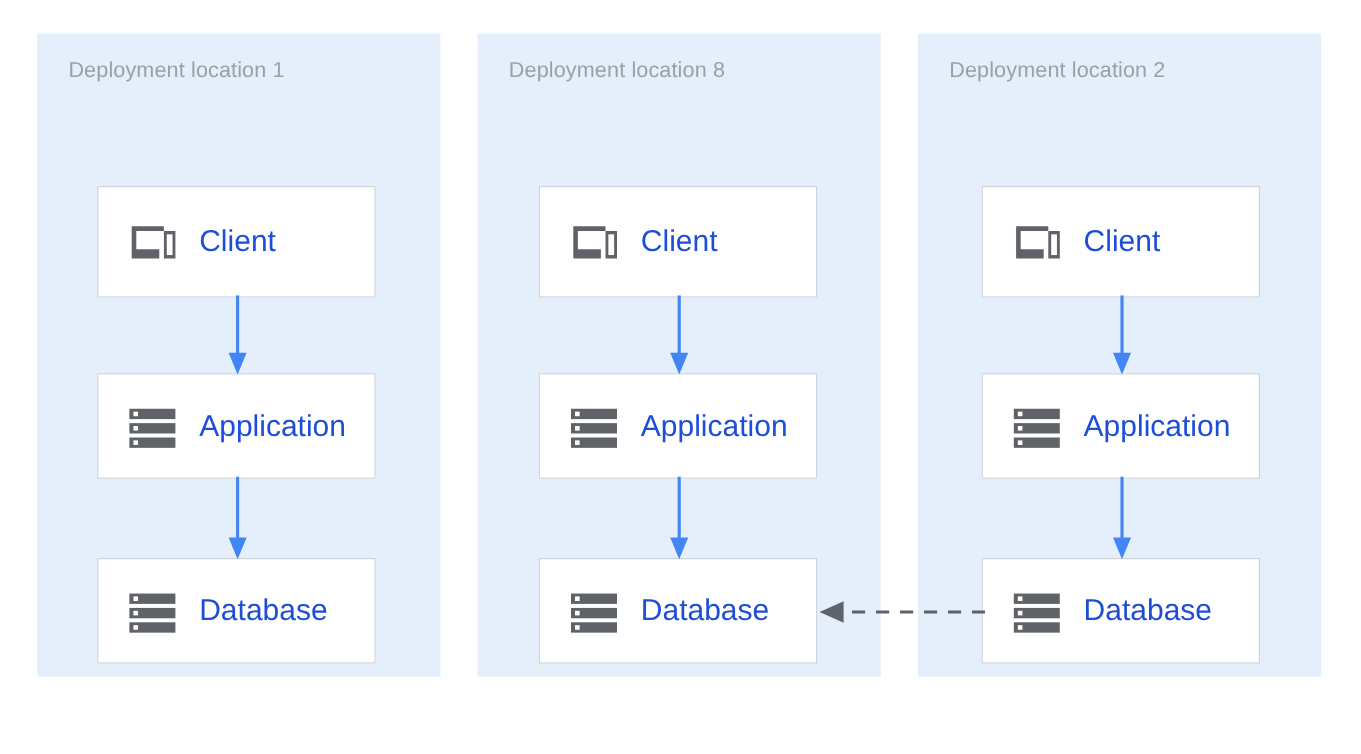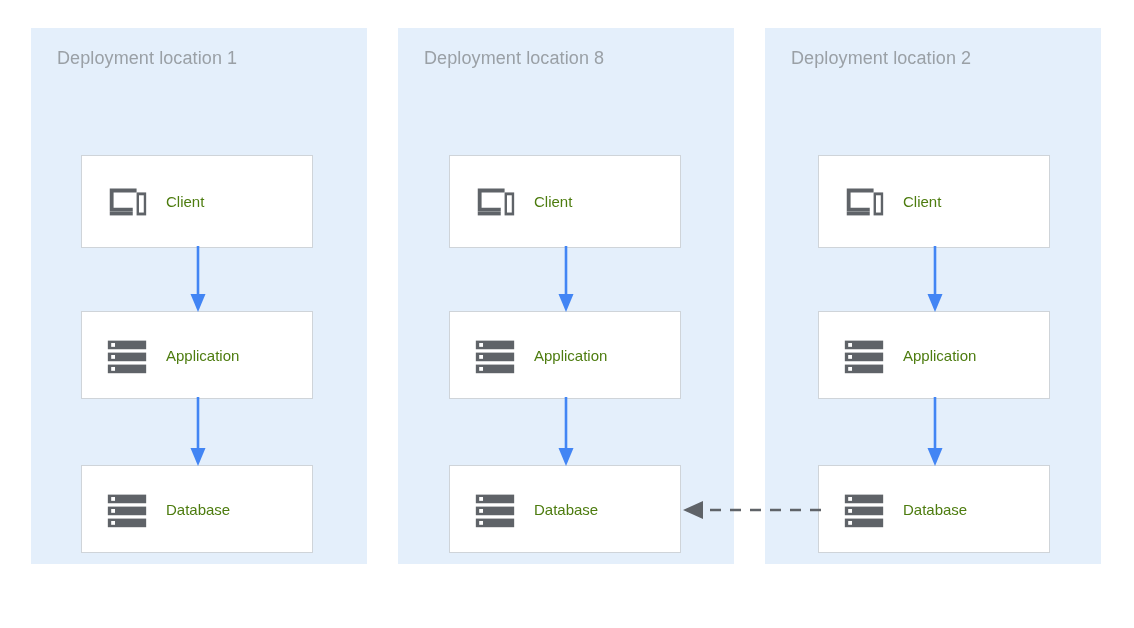--- a/index.html
+++ b/index.html
@@ -42,22 +42,22 @@
   }
   .node-icon {
     width: 46px;
     height: 46px;
     margin-left: 22px;
     flex: 0 0 auto;
     display: block;
   }
   .node-label {
     margin-left: 16px;
-    font-size: 15px;
-    color: #4d7c0f;
+    font-size: 25px;
+    color: #1d4ed8;
     font-family: "Liberation Sans", sans-serif;
     white-space: nowrap;
   }
   .arrow-v {
     position: absolute;
   }
   .arrow-dashed {
     position: absolute;
   }
 </style>

